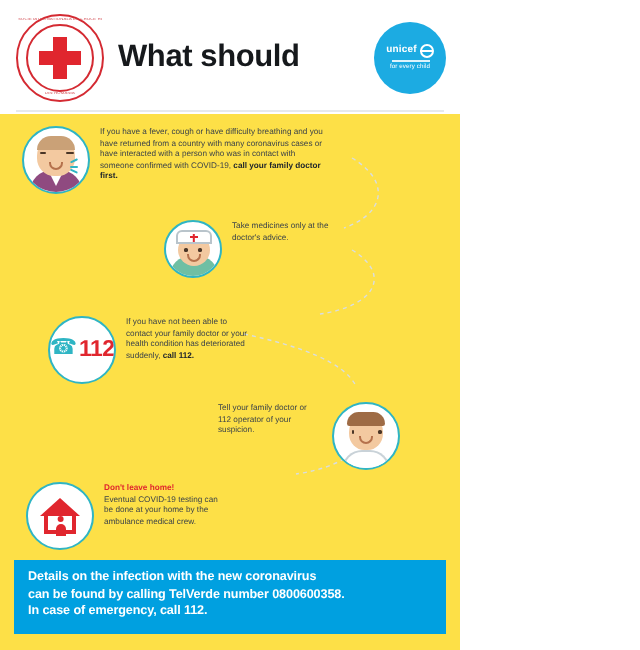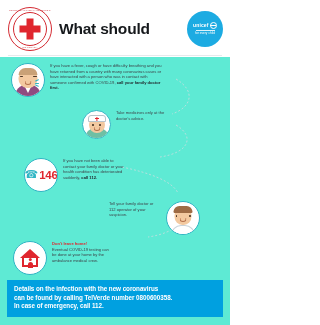--- a/index.html
+++ b/index.html
@@ -8,21 +8,21 @@
     background: #ffffff;
   }
   body {
     font-family: "Liberation Sans", sans-serif;
   }
   #poster {
     position: relative;
     width: 230px;
     height: 325px;
     overflow: hidden;
-    background: #5eead4;
+    background: #fde047;
     box-sizing: border-box;
   }
 
   
   .header {
     position: relative;
     height: 57px;
     background: #ffffff;
     display: flex;
     align-items: center;
@@ -563,21 +563,21 @@
         <div class="a2-eye r"></div>
         <div class="a2-smile"></div>
       </div>
       <div class="step-text narrow">Take medicines only at the doctor's advice.</div>
     </div>
 
     <div class="step" style="left:24px; top:101px;">
       <div class="badge">
         <div class="b112">
           <span class="b112-phone">☎</span>
-          <span class="b112-num">146</span>
+          <span class="b112-num">112</span>
         </div>
       </div>
       <div class="step-text mid">
         <span>If you have not been able to contact your family doctor or your health condition has deteriorated suddenly, </span><b>call 112.</b>
       </div>
     </div>
 
     <div class="step right-icon" style="left:109px; top:144px;">
       <div class="badge">
         <div class="a4-body"></div>

